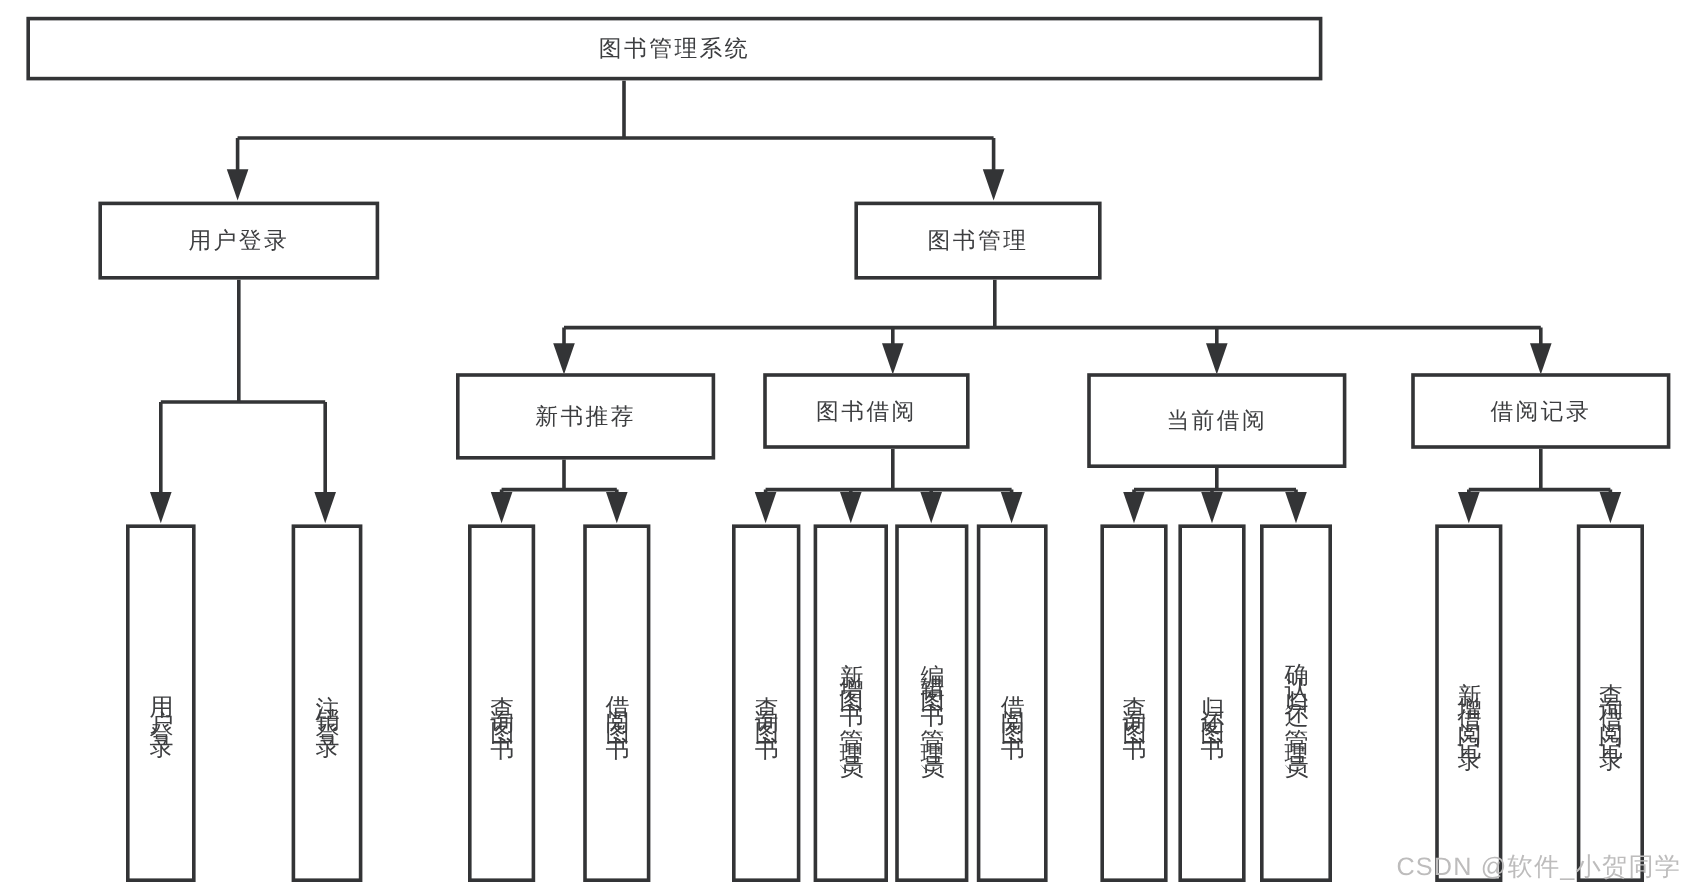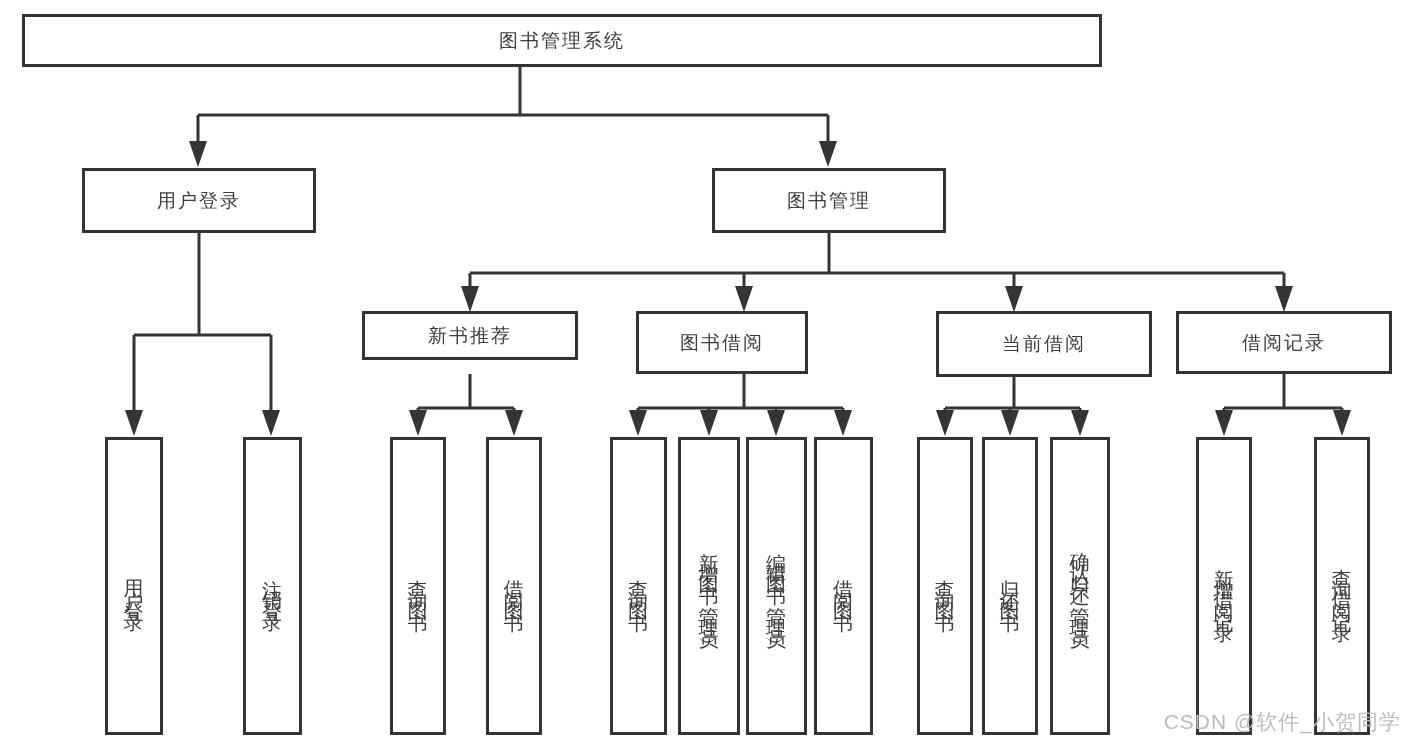--- a/index.html
+++ b/index.html
@@ -83,31 +83,31 @@
   </g>
 </svg>
 
 <div class="box" style="left:22px;top:14px;width:1080px;height:53px;">
   <span>图书管理系统</span>
 </div>
 
 <div class="box" style="left:82px;top:168px;width:234px;height:65px;">
   <span>用户登录</span>
 </div>
-<div class="box" style="left:712px;top:168px;width:234px;height:65px;">
+<div class="box" style="left:712px;top:168px;width:206px;height:65px;">
   <span>图书管理</span>
 </div>
 
-<div class="box" style="left:362px;top:311px;width:216px;height:49px;">
+<div class="box" style="left:380px;top:311px;width:216px;height:72px;">
   <span>新书推荐</span>
 </div>
 <div class="box" style="left:636px;top:311px;width:172px;height:63px;">
   <span>图书借阅</span>
 </div>
-<div class="box" style="left:936px;top:311px;width:216px;height:66px;">
+<div class="box" style="left:906px;top:311px;width:216px;height:79px;">
   <span>当前借阅</span>
 </div>
 <div class="box" style="left:1176px;top:311px;width:216px;height:63px;">
   <span>借阅记录</span>
 </div>
 
 <div class="box leaf" style="left:105px;top:437px;width:58px;height:298px;">
   <span>用户登录</span>
 </div>
 <div class="box leaf" style="left:243px;top:437px;width:59px;height:298px;">

